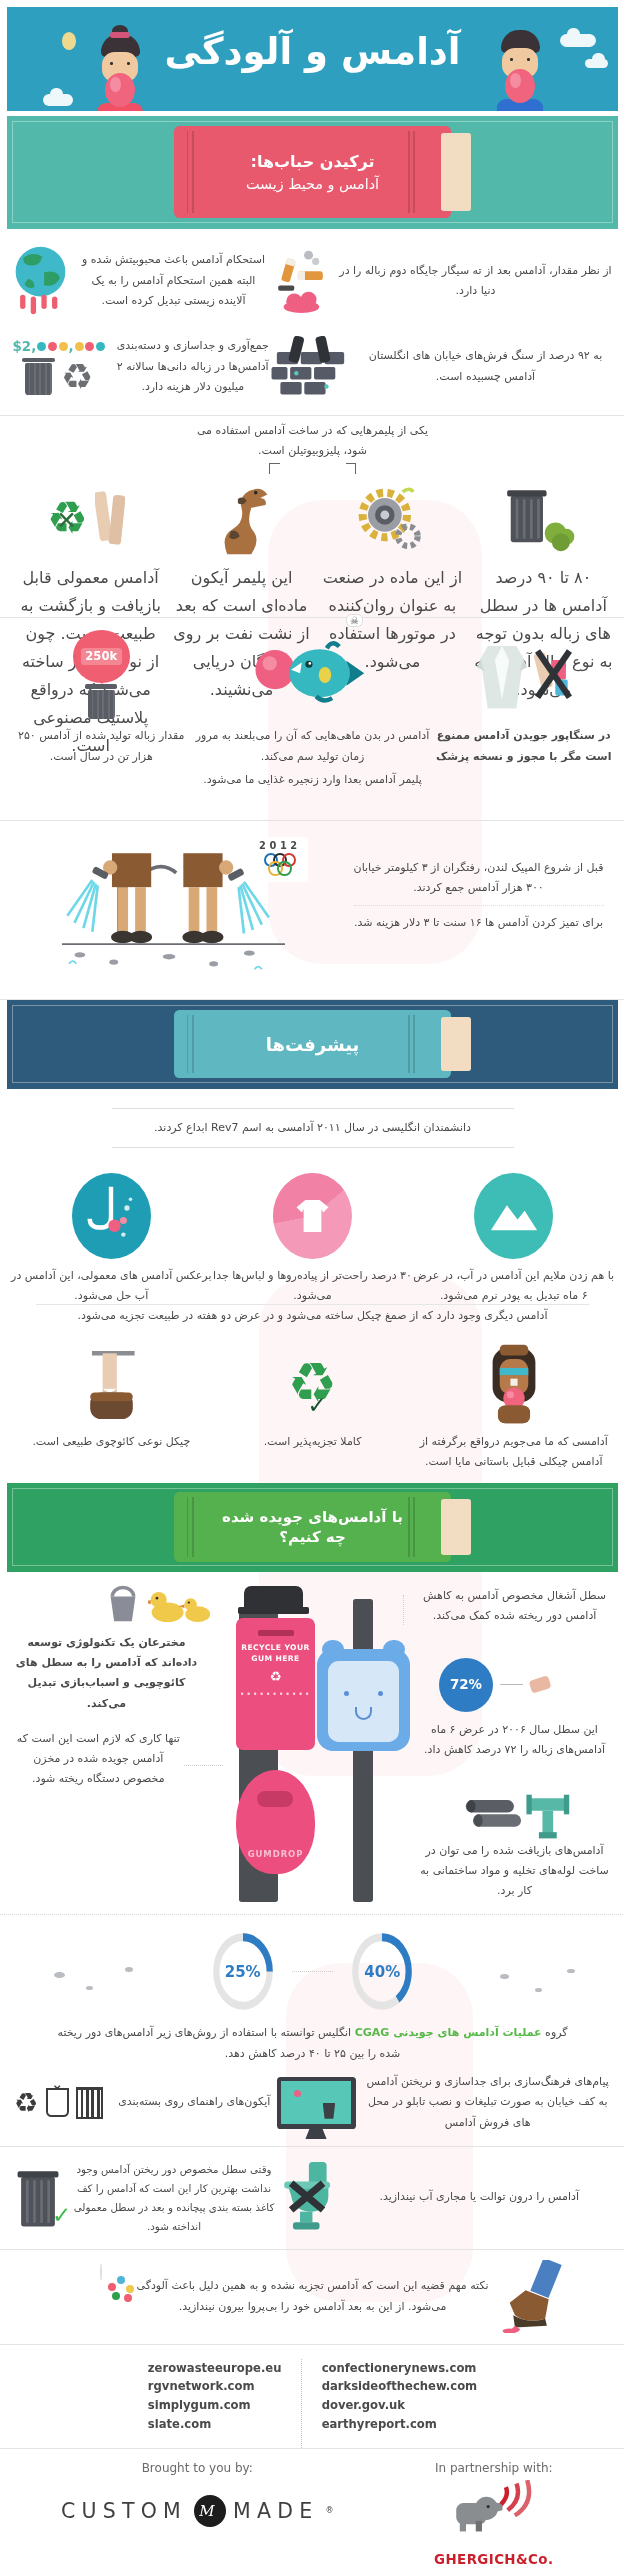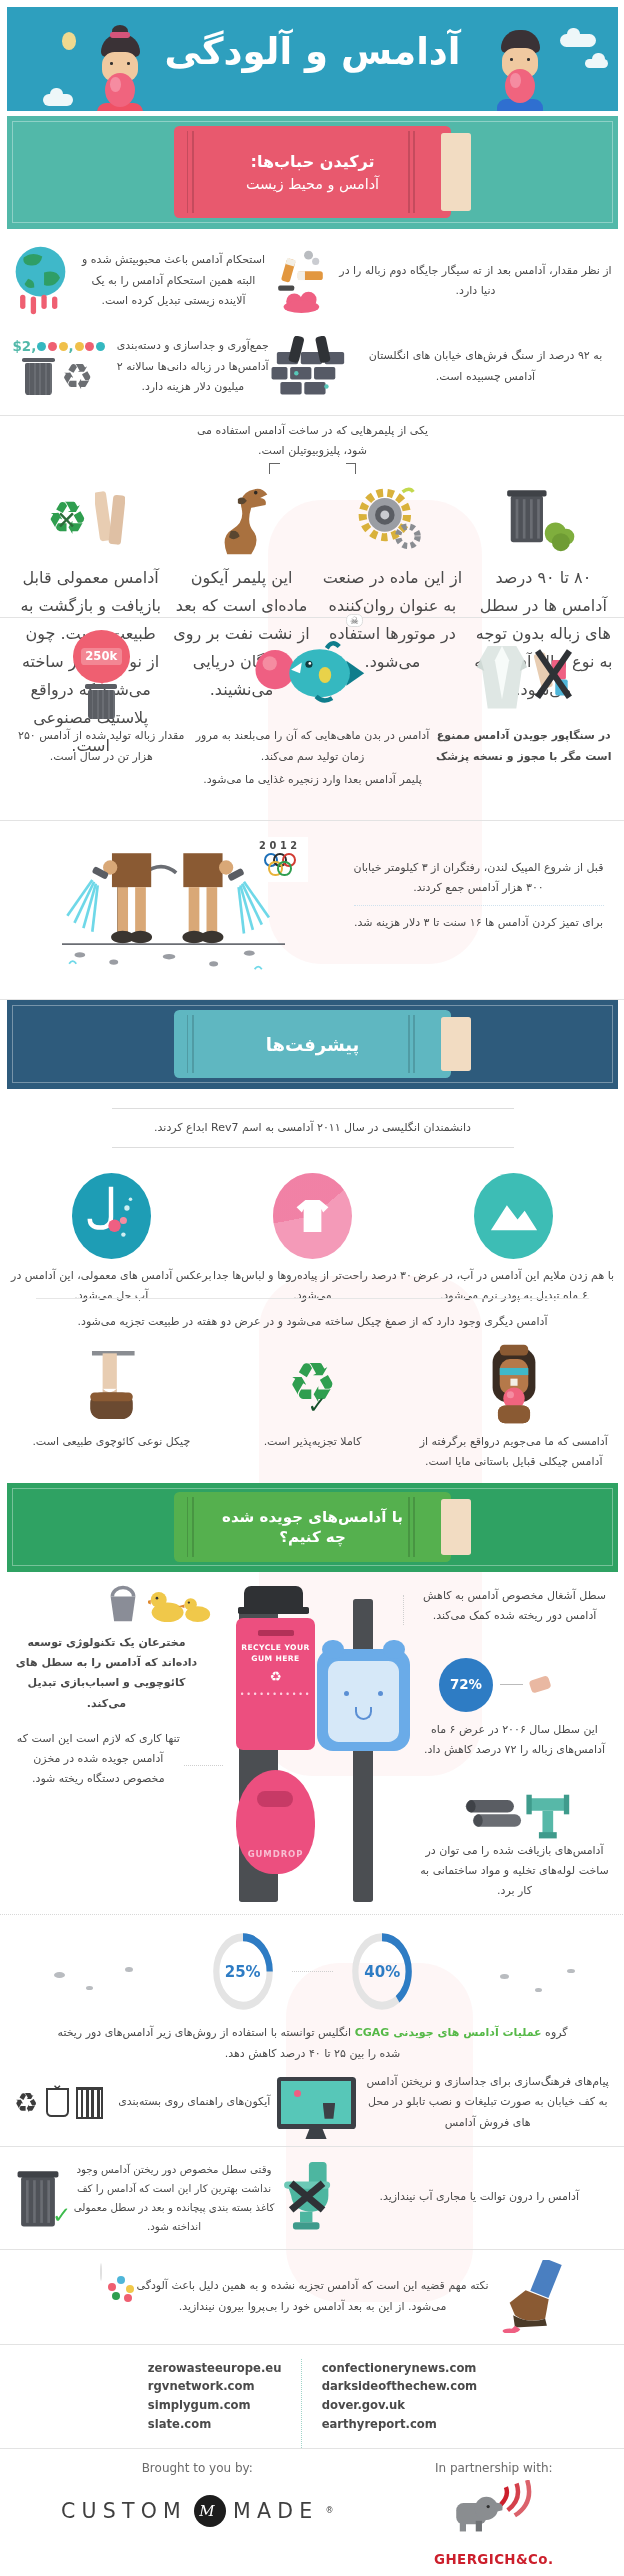--- a/index.html
+++ b/index.html
@@ -85,21 +85,21 @@
   .workers { position:absolute; left:62px; top:25px; }
 
   .rev7 { height:79px; display:flex; align-items:center; justify-content:center; }
   .rev7 .inner { width:402px; border-top:0.9px solid #ddd; border-bottom:0.9px solid #ddd; padding:9px 0; }
 
   .circles { height:130px; padding-top:5.4px; }
   .circle-ico { width:79px; height:86px; border-radius:50%; display:flex; align-items:center; justify-content:center; position:relative; overflow:hidden; }
   .c-teal { background:#3DBDB5; } .c-pink { background:#F49AB8; } .c-dteal { background:#1E9DB5; }
   .c-pink .wedge { position:absolute; inset:0; background:conic-gradient(#ee6d96 0 14%, transparent 14% 72%, #ee6d96 72% 100%); opacity:.55; }
   .chicleline { height:36px; display:flex; align-items:center; justify-content:center; }
-  .chicleline .txt { width:553px; border-top:0.9px solid #e6e6e6; padding-top:13px; font-size:11px; }
+  .chicleline .txt { width:553px; border-top:0.9px solid #e6e6e6; padding-top:1px; font-size:11px; }
   .chiclerow { height:149px; padding-top:9px; }
   .bigcheck { position:relative; }
   .bigcheck .recycle-glyph { font-size:55px; color:#2f9e4f; }
   .bigcheck .ck { position:absolute; bottom:7.1px; left:19.6px; color:#14502a; font-size:23px; font-weight:bold; }
 
   
   .gumdrop { height:343px; border-bottom:1.8px dotted #d8d8d8; }
   .abs { position:absolute; }
   .pole { background:#4b4e52; border-radius:2.7px; }
   .gd-cap { width:59px; height:23px; background:#2f3134; border-radius:7.1px 7.1px 0 0; }

